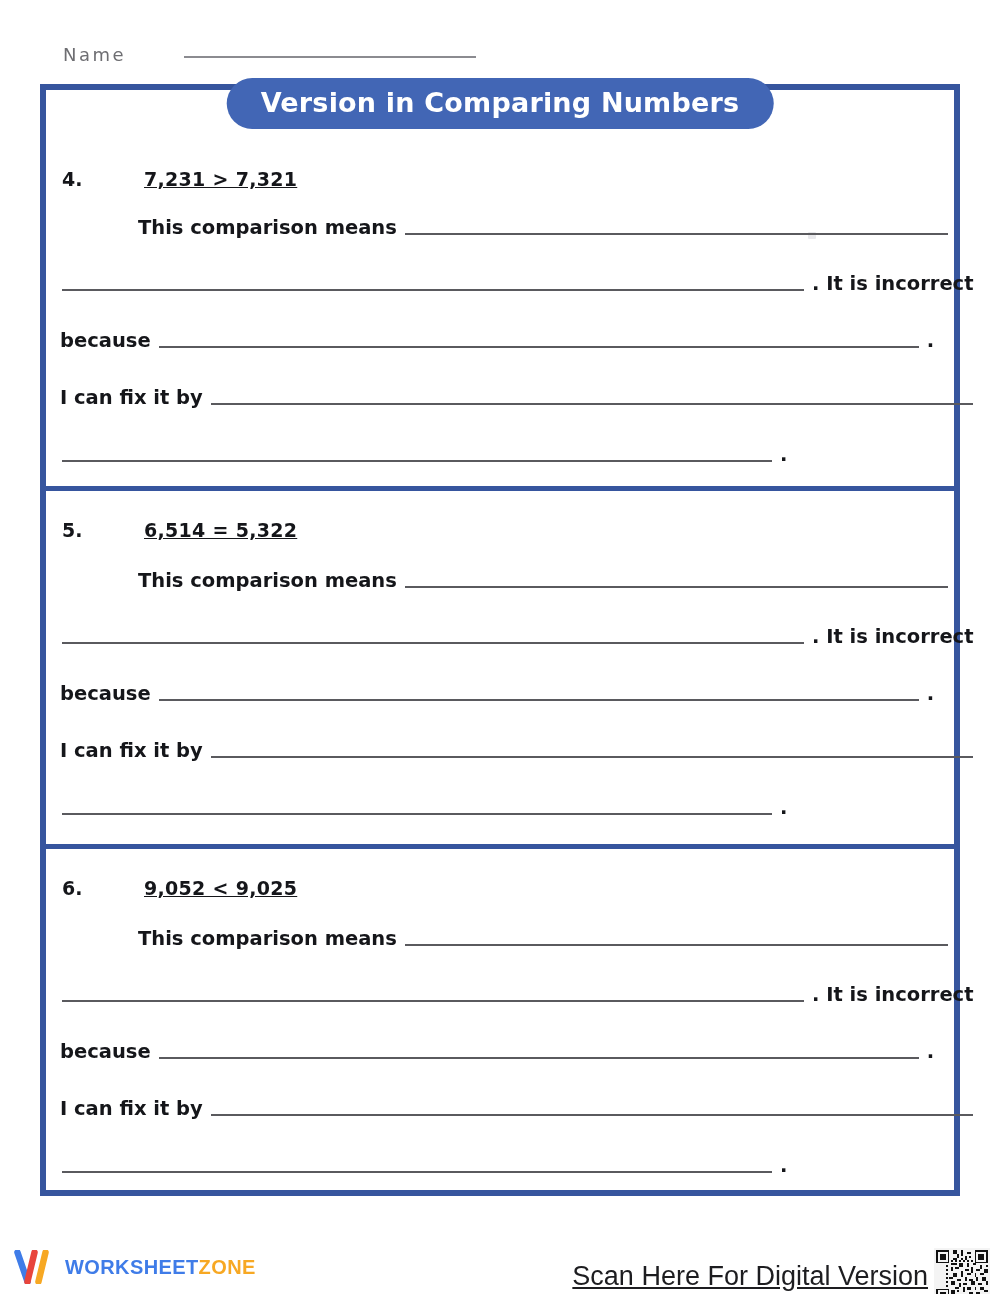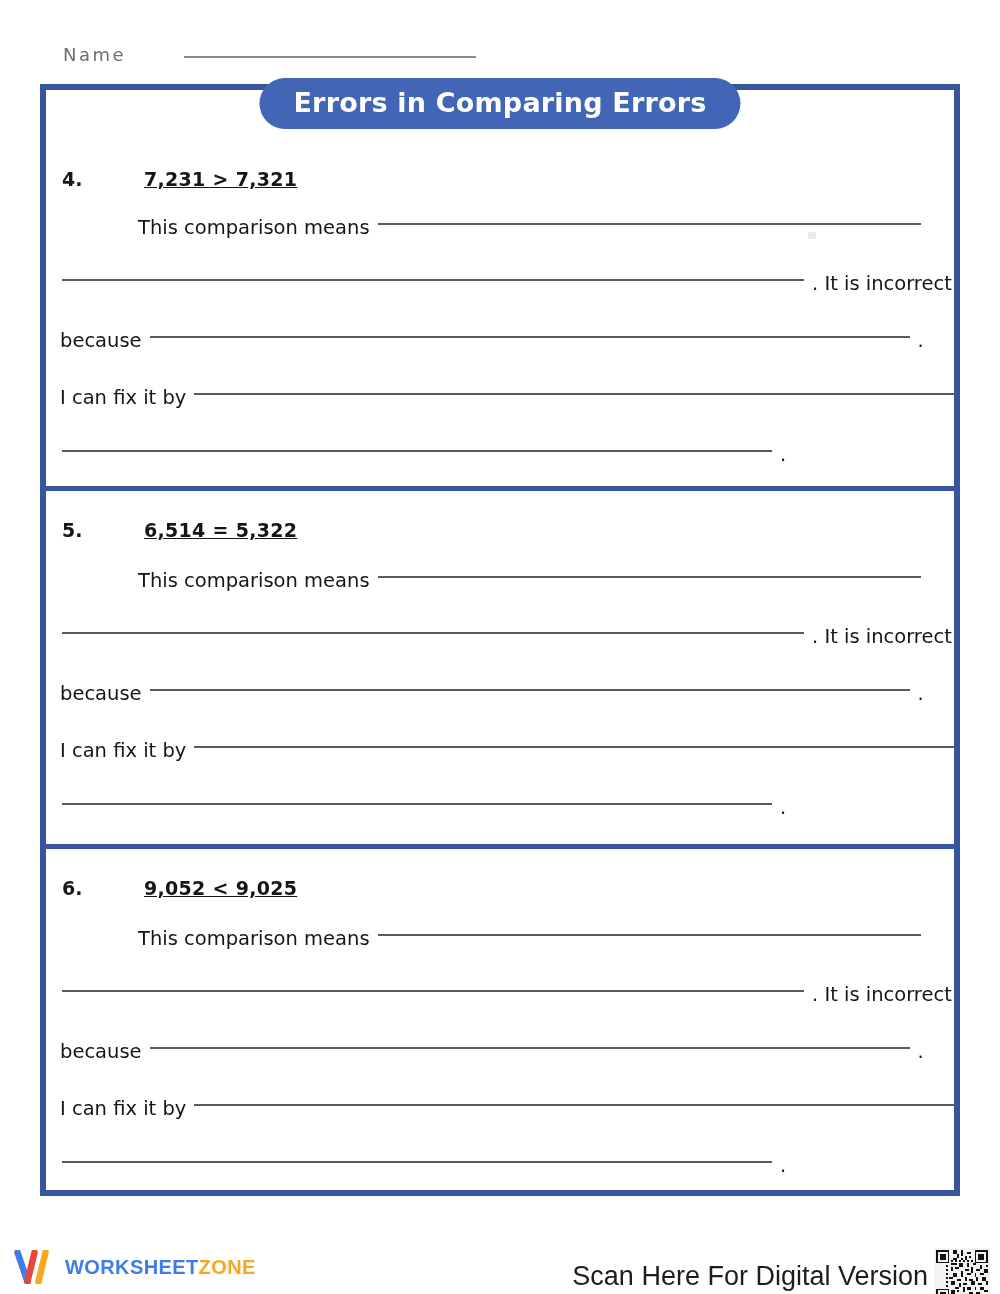--- a/index.html
+++ b/index.html
@@ -105,25 +105,26 @@
     font-weight: 700;
     font-size: 19px;
     color: #15161a;
   }
   .q-num { width: 82px; display: inline-block; }
   .q-expr { white-space: nowrap; letter-spacing: 0.3px; text-decoration: underline; }
 
   .line-row {
     position: absolute;
     display: flex;
-    align-items: center;
+    align-items: flex-end;
     font-family: "DejaVu Sans", sans-serif;
     font-size: 19.5px;
     color: #15161a;
     white-space: nowrap;
+    font-weight: bold;
   }
   .prompt { display: inline-block; }
   .blank {
     display: inline-block;
     border-bottom: 2px solid #5a5a5e;
     height: 1px;
     position: relative;
     top: -4px;
   }
   .tail { display: inline-block; }
@@ -165,20 +166,21 @@
     top: 20px;
     display: flex;
     align-items: center;
   }
   .scan-text {
     font-family: "Liberation Sans", sans-serif;
     font-size: 27px;
     color: #1d1d20;
     white-space: nowrap;
     margin-right: 6px;
+    text-decoration: underline;
   }
   .qr {
     width: 56px;
     height: 56px;
     flex: 0 0 auto;
     background: #f2f2f2;
   }
 
   .artifact {
     position: absolute;
@@ -320,21 +322,21 @@
 
     <div class="line-row" style="left:16px; top:1064px;">
       <span class="blank" style="width:710px;"></span>
       <span class="gap-s"></span>
       <span class="tail">.</span>
     </div>
   </div>
 
 </div>
 
-<div class="title-pill">Errors in Comparing Errors</div>
+<div class="title-pill">Version in Comparing Numbers</div>
 
 <div class="footer">
 
   <div class="brand">
     <svg class="brand-mark" viewBox="0 0 42 34">
       <path d="M3.5 2.5 L13.5 31.5" stroke="#3f7ce8" stroke-width="6.5" stroke-linecap="round" fill="none"></path>
       <path d="M20.5 2.5 L13.5 31.5" stroke="#e8453c" stroke-width="6.5" stroke-linecap="round" fill="none"></path>
       <path d="M31.5 2.5 L24.5 31.5" stroke="#f7a823" stroke-width="6.5" stroke-linecap="round" fill="none"></path>
     </svg>
     <span class="brand-text">

